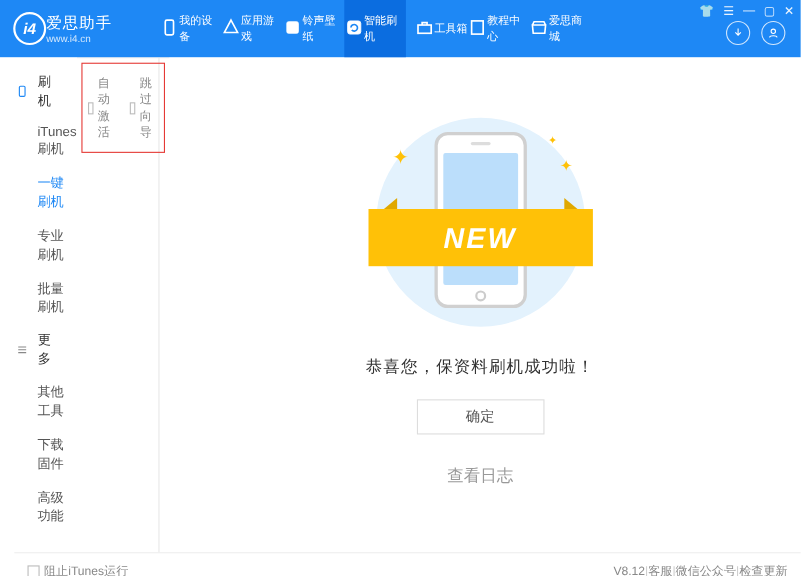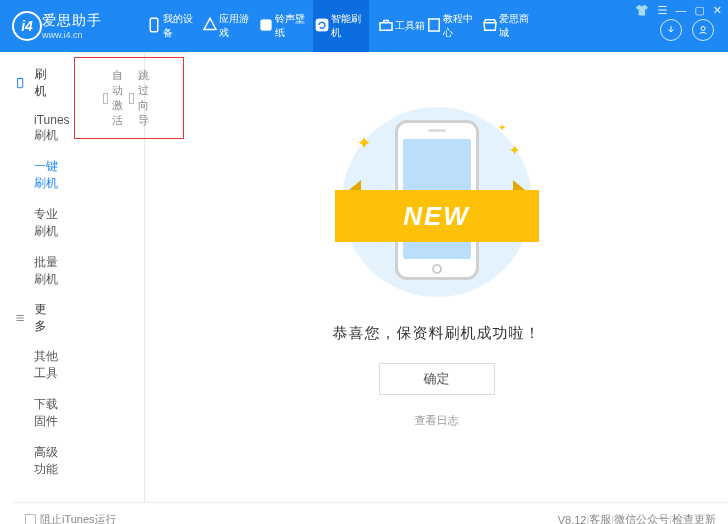--- a/index.html
+++ b/index.html
@@ -32,41 +32,41 @@
 .side-items div { font-size: 12px; color: #555; padding: 7px 0; cursor: pointer; }
 .side-items div.active { color: #1e88f5; }
 
 .side-bottom { border-top: 1px solid #eee; }
 .mode-row, .phone-row { padding: 8px 14px; display: flex; align-items: center; gap: 8px; font-size: 12px; color: #444; }
 .mode-ico, .phone-ico { width: 16px; height: 16px; color: #1e88f5; display: flex; align-items: center; justify-content: center; }
 .badge { background: #1e88f5; color: #fff; font-size: 9px; padding: 1px 6px; border-radius: 8px; }
 .phone-row { flex-wrap: wrap; padding-top: 6px; padding-bottom: 10px; }
 .phone-row .badge { margin-left: 24px; }
 
-.checkbox-row { padding: 10px 28px; border: 1.5px solid #e53935; margin: 4px; display: flex; }
+.checkbox-row { padding: 10px 5px; border: 1.5px solid #e53935; margin: 4px; display: flex; gap: 12px; }
 .cb { display: flex; align-items: center; gap: 4px; font-size: 11px; color: #888; cursor: pointer; }
 .cb-box { width: 11px; height: 11px; border: 1px solid #bbb; }
 
 
 .main { flex: 1; display: flex; flex-direction: column; align-items: center; padding-top: 50px; }
 .illus { width: 220px; height: 200px; position: relative; }
 .big-circle { position: absolute; width: 190px; height: 190px; background: #e3f2fd; border-radius: 50%; left: 15px; top: 5px; }
 .phone-body { position: absolute; width: 84px; height: 160px; background: #fff; border: 3px solid #d0d0d0; border-radius: 12px; left: 68px; top: 18px; }
 .phone-screen { position: absolute; left: 5px; right: 5px; top: 16px; bottom: 18px; background: #bbdefb; border-radius: 2px; }
 .phone-home { position: absolute; bottom: 3px; left: 50%; transform: translateX(-50%); width: 10px; height: 10px; border: 2px solid #ccc; border-radius: 50%; }
 .phone-speaker { position: absolute; top: 6px; left: 50%; transform: translateX(-50%); width: 18px; height: 3px; background: #ddd; border-radius: 2px; }
 .ribbon { position: absolute; left: 8px; top: 88px; width: 204px; height: 52px; background: #ffc107; display: flex; align-items: center; justify-content: center; color: #fff; font-size: 26px; font-weight: 900; font-style: italic; letter-spacing: 2px; }
 .ribbon:before, .ribbon:after { content: ""; position: absolute; top: -10px; width: 0; height: 0; border-bottom: 10px solid #e0a800; }
 .ribbon:before { left: 14px; border-left: 12px solid transparent; }
 .ribbon:after { right: 14px; border-right: 12px solid transparent; }
 .sparkle { position: absolute; color: #ffc107; font-size: 18px; }
 
 .success-msg { margin-top: 22px; font-size: 15px; color: #333; letter-spacing: 1px; }
 .ok-btn { margin-top: 20px; width: 116px; height: 32px; border: 1px solid #ddd; background: #fff; font-size: 13px; color: #555; cursor: pointer; }
-.log-link { margin-top: 18px; font-size: 11px; color: #999; cursor: pointer; }
+.log-link { margin-top: 28px; font-size: 15px; color: #999; cursor: pointer; }
 
 
 .footer { height: 34px; border-top: 1px solid #eee; display: flex; align-items: center; font-size: 11px; color: #888; padding: 0 12px; margin-left: 13px; }
 .footer .cb { color: #888; }
 .footer-right { margin-left: auto; display: flex; gap: 0; align-items: center; }
 .footer-right .sep { color: #ccc; }
 </style>
 </head>
 <body>
 

